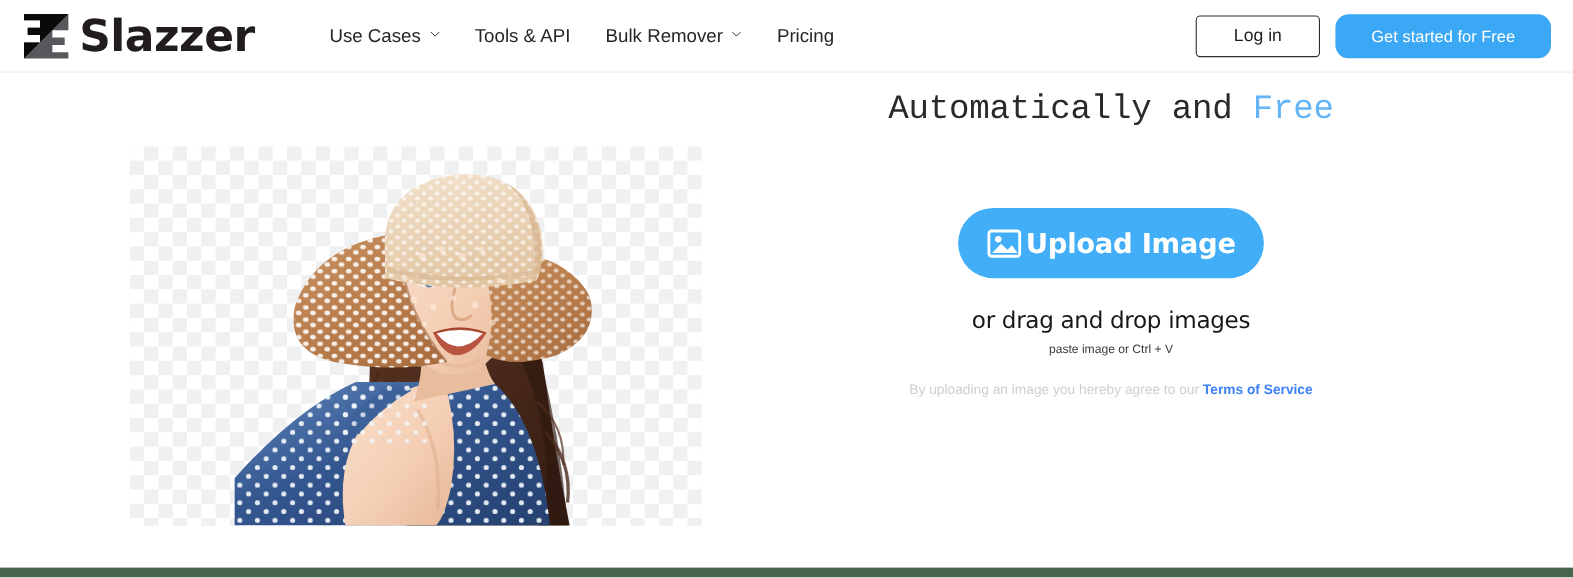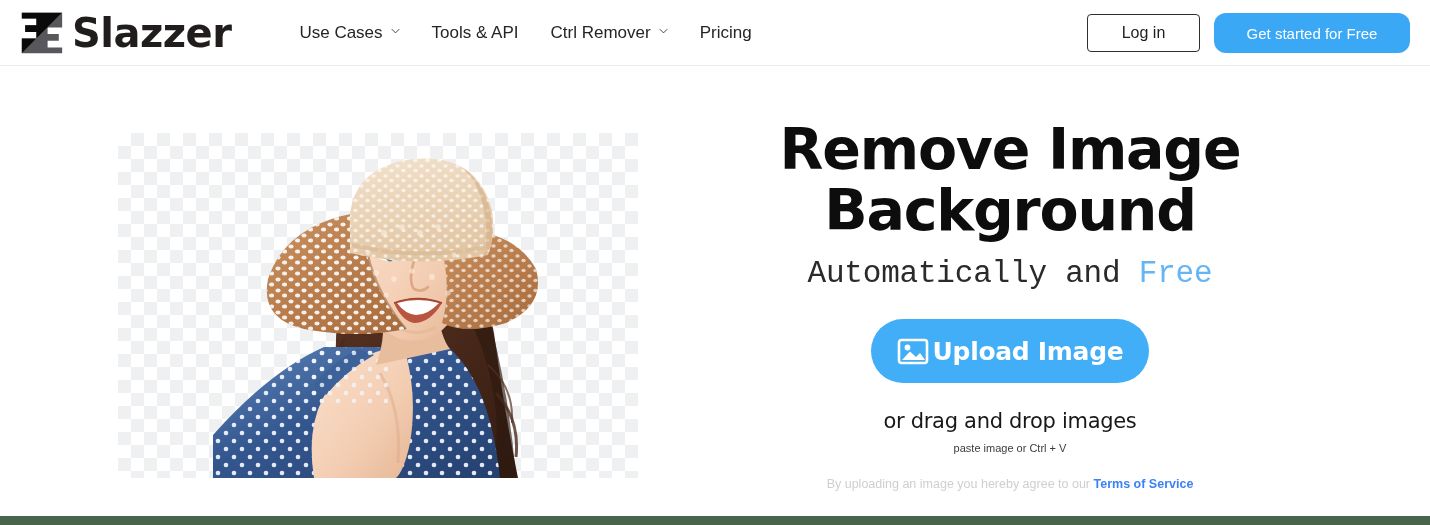--- a/index.html
+++ b/index.html
@@ -159,20 +159,21 @@
     width: 278px; height: 64px;
     border: none;
     border-radius: 34px;
     background: #41aef7;
     color: #ffffff;
     font-family: "DejaVu Sans", sans-serif;
     font-size: 25px;
     font-weight: bold;
     letter-spacing: -0.3px;
     cursor: pointer;
+    margin-top: 44px;
   }
   .pic-icon { width: 32px; height: 27px; display: block; }
 
   .dragline {
     margin: 4px;
     padding-top: 22px;
     font-family: "DejaVu Sans", sans-serif;
     font-size: 21px;
     font-weight: normal;
     color: #181818;
@@ -224,21 +225,21 @@
         <span class="chev">
           <svg viewBox="0 0 12 8">
               <path d="M1 1.5 L6 6.5 L11 1.5" stroke="#333" stroke-width="1.2" fill="none"></path>
             </svg>
         </span>
       </div>
       <div class="nav-item">
         <span>Tools &amp; API</span>
       </div>
       <div class="nav-item">
-        <span>Ctrl Remover</span>
+        <span>Bulk Remover</span>
         <span class="chev">
           <svg viewBox="0 0 12 8">
               <path d="M1 1.5 L6 6.5 L11 1.5" stroke="#333" stroke-width="1.2" fill="none"></path>
             </svg>
         </span>
       </div>
       <div class="nav-item">
         <span>Pricing</span>
       </div>
     </nav>
@@ -376,24 +377,20 @@
           <circle cx="314" cy="144" r="2.9" fill="#fff3e6"></circle>
           <circle cx="268" cy="162" r="2.5" fill="#fff3e6"></circle>
           <circle cx="330" cy="160" r="2.6" fill="#fff3e6"></circle>
           <circle cx="250" cy="120" r="2.4" fill="#fff3e6"></circle>
           <circle cx="336" cy="122" r="2.4" fill="#fff3e6"></circle>
         </g>
       </svg>
     </div>
 
     <div class="hero">
-      <h1 class="headline">
-        <span>Remove Image</span><br>
-        <span>Background</span>
-      </h1>
 
       <p class="subhead">
         <span>Automatically and </span><span class="accent">Free</span>
       </p>
 
       <div class="upload-wrap">
         <button class="btn-upload">
           <svg class="pic-icon" viewBox="0 0 32 27">
             <rect x="2" y="2" width="28" height="23" rx="2.5" ry="2.5" fill="none" stroke="#ffffff" stroke-width="2.6"></rect>
             <circle cx="10.5" cy="9.5" r="2.9" fill="#ffffff"></circle>

